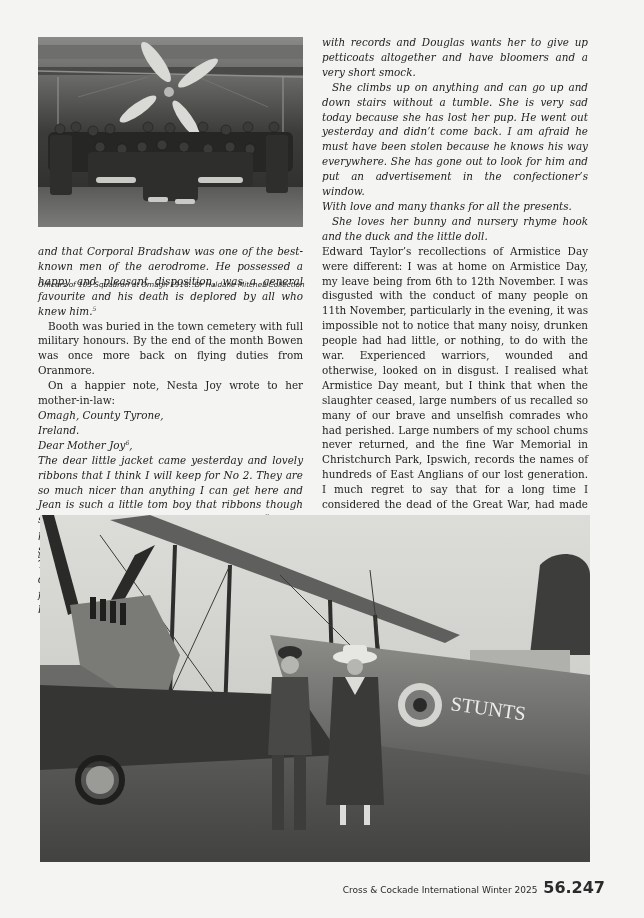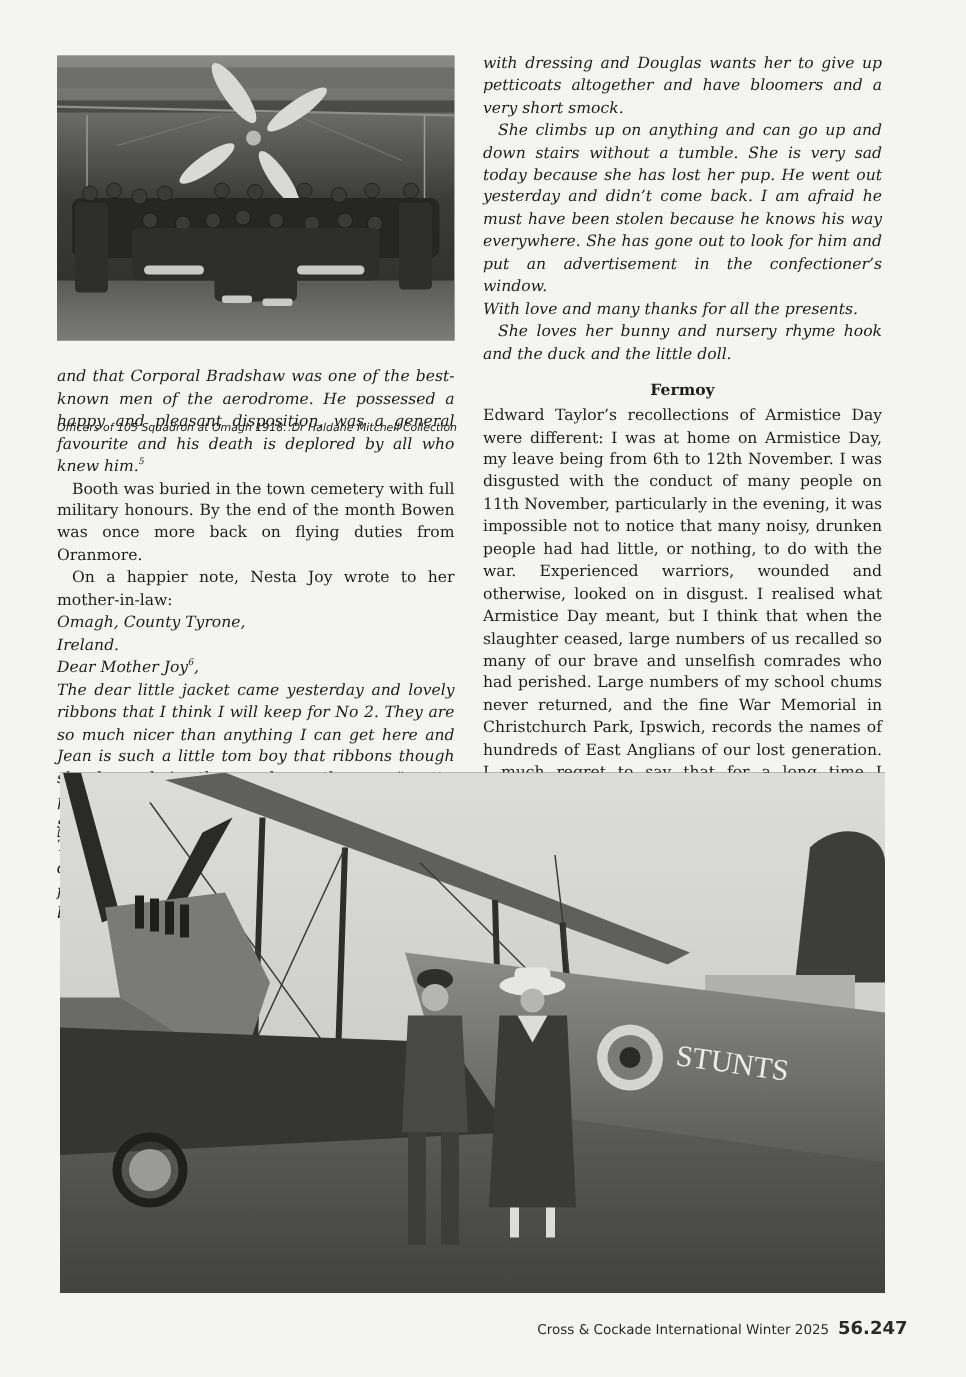--- a/index.html
+++ b/index.html
@@ -24,21 +24,21 @@
     font-family: "DejaVu Sans", "Liberation Sans", sans-serif;
     font-style: italic; font-size: 7.3px; color: #222; margin-top: 48px;
   }
   .photo { position: absolute; overflow: hidden; background: #6b6b69; }
   .photo svg { display: block; }
   .footer {
     position: absolute; right: 39px; top: 878px;
     font-family: "DejaVu Sans", "Liberation Sans", sans-serif;
     font-size: 9px; color: #2a2a2a;
   }
-  .footer .pg { font-weight: bold; font-size: 12px; margin-left: 3px; }
+  .footer .pg { font-weight: bold; font-size: 16px; margin-left: 3px; }
 </style>
 </head>
 <body>
 
 <div class="page">
 
   <div class="photo" style="left:38px; top:37px; width:265px; height:190px;">
     <svg width="265" height="190" viewBox="0 0 265 190">
       <defs>
         <linearGradient id="skyT" x1="0" y1="0" x2="0" y2="1">
@@ -117,25 +117,24 @@
     <p class="it"><span>and that Corporal Bradshaw was one of the best-known men of the aerodrome. He possessed a happy and pleasant disposition, was a general favourite and his death is deplored by all who knew him.</span><sup>5</sup></p>
     <p class="indent">Booth was buried in the town cemetery with full military honours. By the end of the month Bowen was once more back on flying duties from Oranmore.</p>
     <p class="indent">On a happier note, Nesta Joy wrote to her mother-in-law:</p>
     <p class="it">Omagh, County Tyrone,</p>
     <p class="it">Ireland.</p>
     <p class="it"><span>Dear Mother Joy</span><sup>6</sup><span>,</span></p>
     <p class="it">The dear little jacket came yesterday and lovely ribbons that I think I will keep for No 2. They are so much nicer than anything I can get here and Jean is such a little tom boy that ribbons though she does admire them and says they are “pretty, pretty” are rather out of place on her. She looks so sweet in the little breeches you knitted her. They are delightfully short and show a lot of dimpled leg. She wears them next to herself and for best she has white frilly drawers over the top, but she has not much patience</p>
   </div>
 
   <div class="col col-right">
-    <p class="it">with dressing and Douglas wants her to give up petticoats altogether and have bloomers and a very short smock.</p>
+    <p class="it">with records and Douglas wants her to give up petticoats altogether and have bloomers and a very short smock.</p>
     <p class="it indent">She climbs up on anything and can go up and down stairs without a tumble. She is very sad today because she has lost her pup. He went out yesterday and didn’t come back. I am afraid he must have been stolen because he knows his way everywhere. She has gone out to look for him and put an advertisement in the confectioner’s window.</p>
     <p class="it">With love and many thanks for all the presents.</p>
     <p class="it indent">She loves her bunny and nursery rhyme hook and the duck and the little doll.</p>
-    <p class="heading">Fermoy</p>
     <p>Edward Taylor’s recollections of Armistice Day were different: I was at home on Armistice Day, my leave being from 6th to 12th November. I was disgusted with the conduct of many people on 11th November, particularly in the evening, it was impossible not to notice that many noisy, drunken people had had little, or nothing, to do with the war. Experienced warriors, wounded and otherwise, looked on in disgust. I realised what Armistice Day meant, but I think that when the slaughter ceased, large numbers of us recalled so many of our brave and unselfish comrades who had perished. Large numbers of my school chums never returned, and the fine War Memorial in Christchurch Park, Ipswich, records the names of hundreds of East Anglians of our lost generation. I much regret to say that for a long time I considered the dead of the Great War, had made the supreme sacrifice in vain.</p>
     <p class="indent"><span>He concluded his reminiscences of his time in Ireland as follows: </span><span class="it">During my stay at Fermoy, we had several successful dances and concerts, and these, added to pleasant guest-nights, served to break up and to make the ordinary routine tolerable. I also played in the Squadron soccer team on several occasions and quite enjoyed the very keen games. One of my friends of the Squadron, Captain Clark, MC, of the Black Watch and RAF,</span></p>
   </div>
 
   <div class="caption" style="left:38px; top:503px;text-align:right;">
     <span>Lt Taylor of 105 Squadron with his fiancée and his RE8.</span>
   </div>
   <div class="caption" style="right:55px; top:503px;">
     <span>:Dr Haldane Mitchell Collection</span>
   </div>

